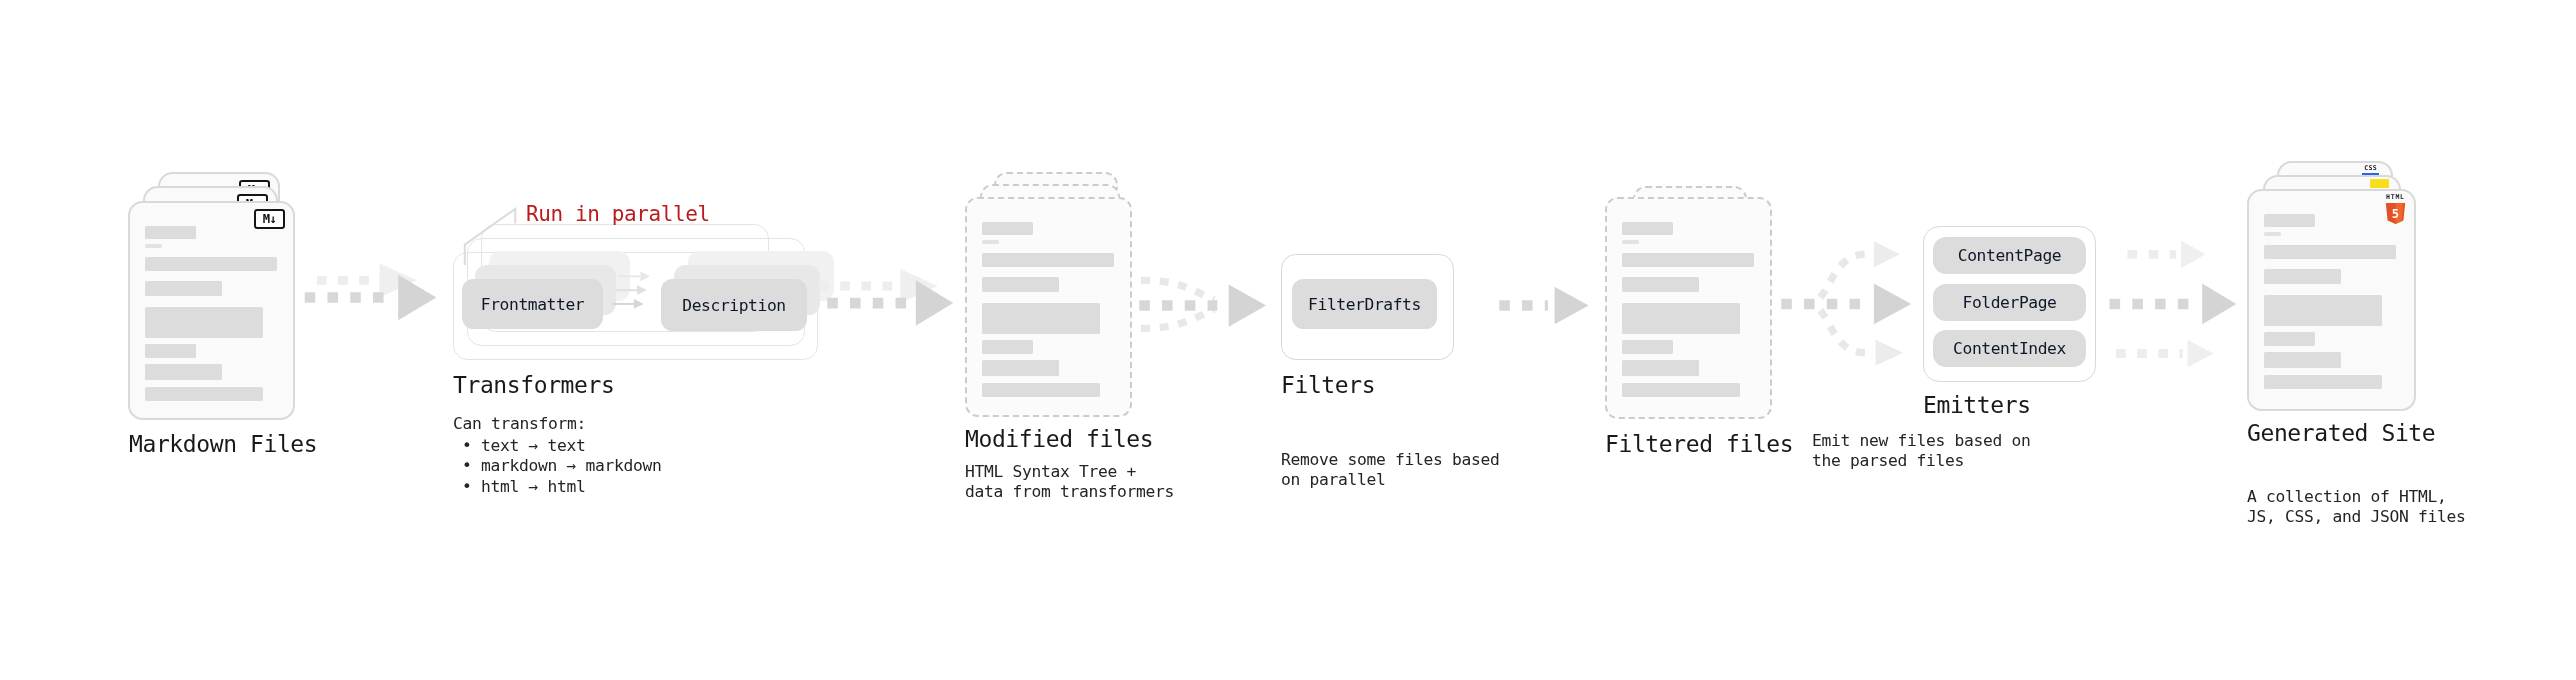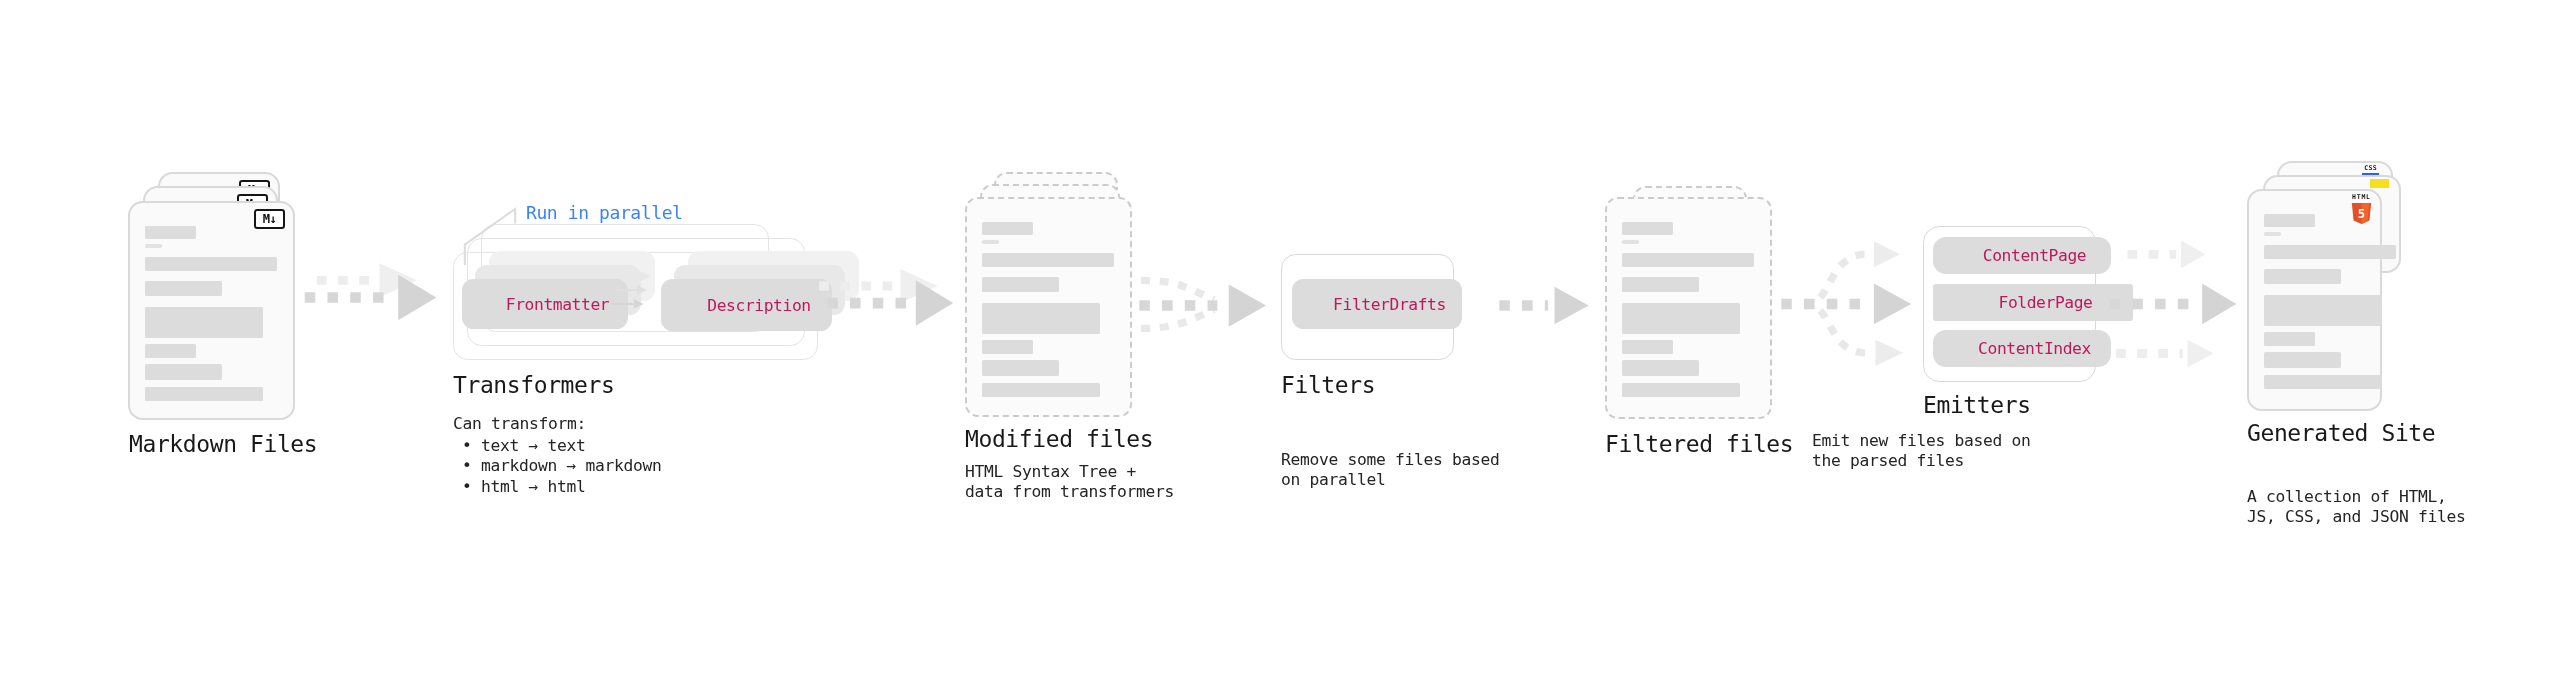--- a/index.html
+++ b/index.html
@@ -10,26 +10,26 @@
   .stage{position:static;}
   
   .card{position:absolute;background:#fafafa;border:2px solid #d9d9d9;border-radius:14.6px;box-sizing:border-box;}
   .card.dashed{border:2px dashed #cbcbcb;background:#fbfbfb;border-radius:13px;}
   .sk{position:absolute;left:14.6px;background:#dcdcdc;border-radius:1.6px;}
   .sk.tiny{background:#e2e2e2;}
   
   .tbox{position:absolute;border:1.6px solid #e4e4e4;border-radius:14.6px;background:transparent;box-sizing:border-box;}
   .panel{position:absolute;border:1.6px solid #d8d8d8;border-radius:14.6px;background:#ffffff;box-sizing:border-box;}
   .pill{position:absolute;background:#dcdcdc;border-radius:11.4px;display:flex;align-items:center;justify-content:center;
-        font-size:16.3px;color:#be185d;letter-spacing:-0.4px;white-space:nowrap;padding-left:25px;}
+        font-size:16.3px;color:#0f172a;letter-spacing:-0.4px;white-space:nowrap;}
   .pill.ghost1{background:#e8e8e8;}
   .pill.ghost2{background:#f1f1f1;}
   .stage-title{position:absolute;font-size:23px;font-weight:500;color:#191919;letter-spacing:-0.4px;white-space:nowrap;line-height:1.15;}
   .desc{position:absolute;font-size:16.3px;color:#242424;line-height:20.3px;letter-spacing:-0.3px;white-space:nowrap;}
-  .annotation{position:absolute;font-size:18px;color:#3b82f6;letter-spacing:-0.4px;white-space:nowrap;text-align:center;}
+  .annotation{position:absolute;font-size:21px;color:#b91c1c;letter-spacing:-0.4px;white-space:nowrap;text-align:center;}
   .md-badge{position:absolute;top:5.7px;right:8.1px;width:31px;height:20.3px;border:2px solid #151515;border-radius:3.3px;
             background:#ffffff;display:flex;align-items:center;justify-content:center;
             font-size:12.2px;font-weight:bold;color:#111;letter-spacing:-0.8px;box-sizing:border-box;}
   .html5-icon{position:absolute;top:3.3px;right:8.1px;display:flex;flex-direction:column;align-items:center;gap:0px;}
   .html5-label{font-size:6.5px;font-weight:bold;color:#191919;letter-spacing:0.8px;line-height:7.3px;}
   .css-icon{position:absolute;top:2.4px;right:11.4px;width:18px;display:flex;flex-direction:column;align-items:center;}
   .css-label{font-size:6.5px;font-weight:bold;color:#191919;letter-spacing:0.4px;line-height:7.3px;}
   .css-bar{width:16.3px;height:2.8px;background:#2962f1;margin-top:0.8px;}
   .js-icon{position:absolute;top:2.4px;right:9.8px;width:19.5px;height:9px;background:#f7df1e;}
   
@@ -137,40 +137,40 @@
       <div class="sk" style="top:141px;width:51px;height:14px"></div>
       <div class="sk" style="top:161px;width:77px;height:16.3px"></div>
       <div class="sk" style="top:184px;width:118px;height:14px"></div>
     </div>
     <div class="stage-title" style="left:1605px;top:431px;">Filtered files</div>
   </div>
 
   <div class="stage">
     <div class="panel" style="left:1923px;top:226px;width:173px;height:156px;border-radius:16.3px;"></div>
     <div class="pill" style="left:1933px;top:237px;width:153px;height:37px;border-radius:13px;">ContentPage</div>
-    <div class="pill" style="left:1933px;top:284px;width:175px;height:37px;border-radius:3px;">FolderPage</div>
+    <div class="pill" style="left:1933px;top:284px;width:153px;height:37px;border-radius:13px;">FolderPage</div>
     <div class="pill" style="left:1933px;top:330px;width:153px;height:37px;border-radius:13px;">ContentIndex</div>
     <div class="stage-title" style="left:1923px;top:392px;">Emitters</div>
     <div class="desc" style="left:1812px;top:431px;">
       <div>Emit new files based on</div>
       <div>the parsed files</div>
     </div>
   </div>
 
   <div class="stage">
     <div class="card" style="left:2277px;top:161px;width:116px;height:98px;">
       <div class="css-icon">
         <div class="css-label">CSS</div>
         <div class="css-bar"></div>
       </div>
     </div>
     <div class="card" style="left:2263px;top:175px;width:138px;height:98px;">
       <div class="js-icon"></div>
     </div>
-    <div class="card" style="left:2247px;top:189px;width:135px;height:222px;">
+    <div class="card" style="left:2247px;top:189px;width:169px;height:222px;">
       <div class="html5-icon">
         <div class="html5-label">HTML</div>
         <svg width="21" height="23" viewBox="0 0 26 28">
           <path d="M1 1 h24 l-2.2 21.6 L13 27 L3.2 22.6 Z" fill="#e34f26"></path>
           <path d="M13 1 v26 l7.8 -3.4 L22.8 1 Z" fill="#f06529"></path>
           <text x="13" y="19.5" text-anchor="middle" font-size="15" font-weight="bold" fill="#ffffff" font-family="DejaVu Sans Mono, monospace">5</text>
         </svg>
       </div>
       <div class="sk" style="top:23px;width:51px;height:13px"></div>
       <div class="sk tiny" style="top:41px;width:17px;height:4.1px"></div>

